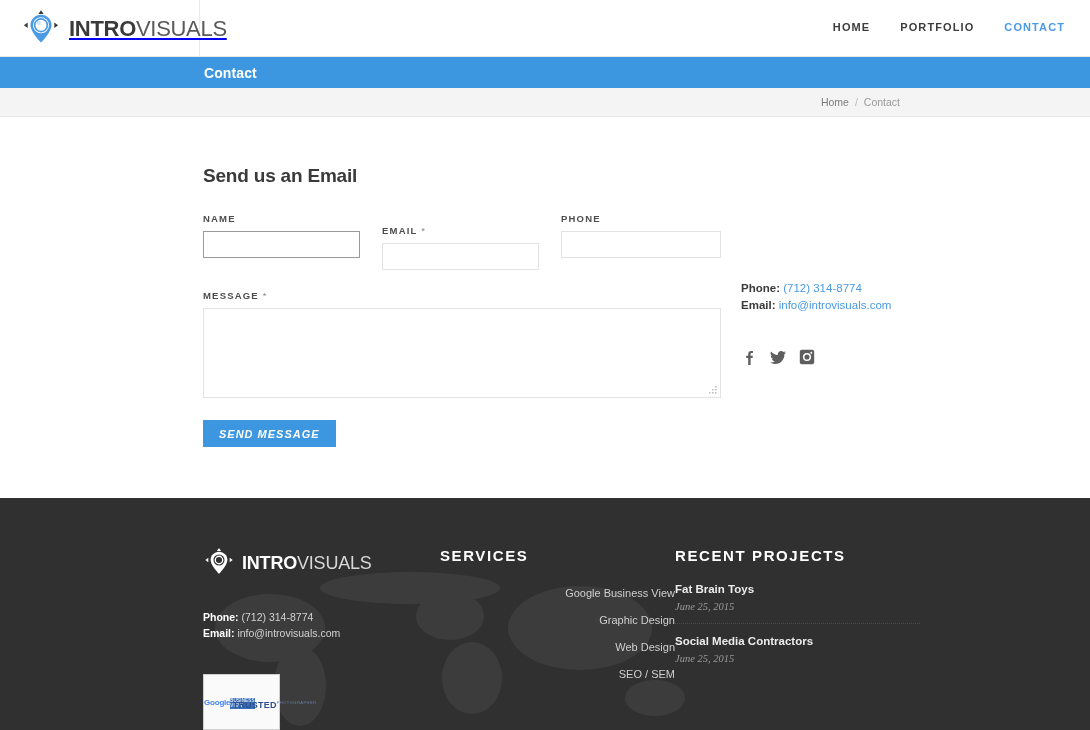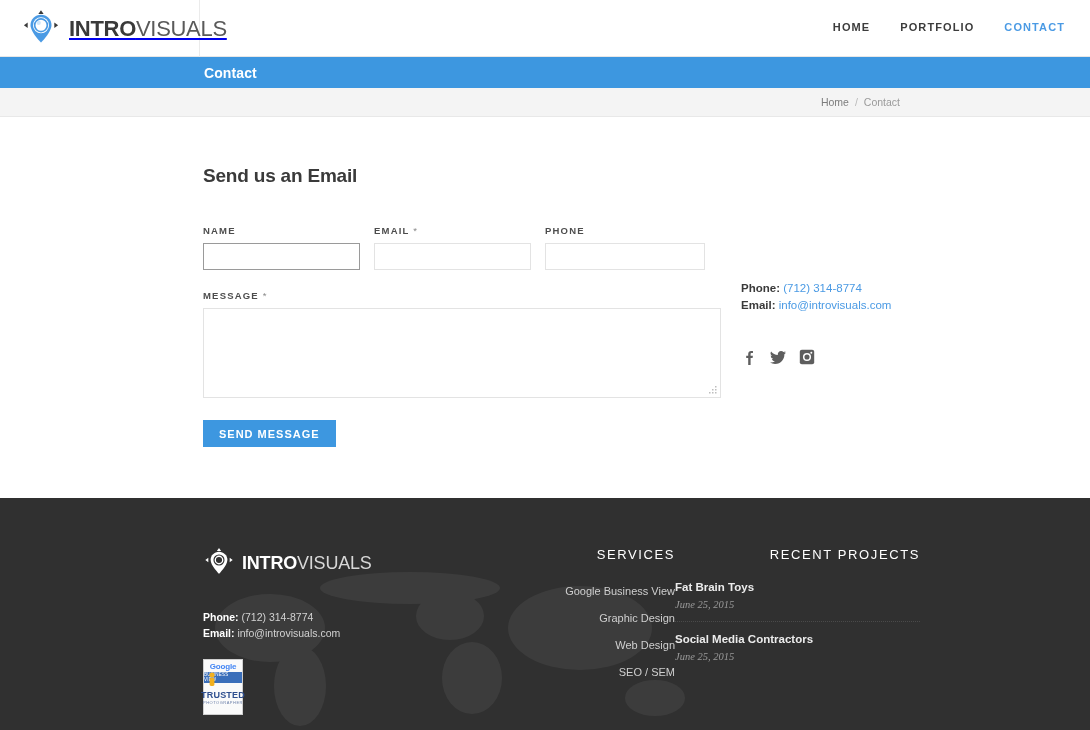--- a/index.html
+++ b/index.html
@@ -70,21 +70,21 @@
   .main {
     position: relative;
     height: 381px;
     background: #ffffff;
   }
   .form-wrap { position: absolute; left: 203px; top: 48px; width: 518px; }
   .form-title {
     font-size: 19px; font-weight: bold; color: #3a3a3a;
     letter-spacing: -0.2px; margin-bottom: 26px;
   }
-  .field-row { display: flex; gap: 14px; align-items: flex-end; }
+  .field-row { display: flex; gap: 22px; }
   .field { display: flex; flex-direction: column; }
   .field.name  { width: 157px; }
   .field.email { width: 157px; margin-top: 12px; }
   .field.phone { width: 160px; }
   .field-label {
     font-size: 9.5px; font-weight: bold; letter-spacing: 1.2px;
     color: #4d4d4d; text-transform: uppercase; margin-bottom: 7px;
   }
   .field-label .req { color: #8a8a8a; font-weight: normal; }
   .text-input {
@@ -103,20 +103,21 @@
     font-family: "Liberation Sans", sans-serif; font-size: 12px;
     color: #444; padding: 6px 7px; background: transparent;
   }
   .resize-grip { position: absolute; right: 1px; bottom: 1px; width: 12px; height: 12px; }
   .submit-btn {
     margin-top: 22px; height: 27px; padding: 0 16px;
     background: #3d97e0; color: #fff; border: 0; cursor: pointer;
     font-family: "Liberation Sans", sans-serif;
     font-size: 11px; font-weight: bold; letter-spacing: 1px;
     text-transform: uppercase;
+    font-style: italic;
   }
 
   .contact-aside { position: absolute; left: 741px; top: 163px; }
   .contact-line { font-size: 11.5px; line-height: 1.45; color: #444; }
   .contact-line .ckey { font-weight: bold; color: #3a3a3a; }
   .contact-line a { color: #4a9ae4; text-decoration: none; }
   .social-row { display: flex; gap: 13px; margin-top: 36px; }
   .social-icon {
     width: 16px; height: 16px; display: flex;
     align-items: center; justify-content: center; color: #5e5e5e;
@@ -135,39 +136,39 @@
   }
   .footer-inner { position: relative; display: flex; padding-left: 203px; padding-top: 49px; }
   .fcol-brand { width: 237px; }
   .flogo { display: flex; align-items: center; gap: 7px; }
   .flogo-mark { width: 32px; height: 32px; }
   .flogo-text { font-size: 18px; font-weight: bold; color: #ffffff; letter-spacing: -0.2px; }
   .flogo-text .lt-light { color: #d8d8d8; font-weight: normal; }
   .fcontact { margin-top: 30px; font-size: 10.5px; line-height: 1.55; color: #d2d2d2; }
   .fcontact .ckey { font-weight: bold; color: #ffffff; }
   .badge {
-    margin-top: 17px; width: 40px; height: 56px; background: #fafafa;
-    border: 1px solid #cfcfcf; display: flex; flex-direction: column;
+    margin-top: 32px; width: 77px; height: 56px; background: #fafafa;
+    border: 1px solid #cfcfcf; display: flex; flex-direction: row;
     align-items: center; justify-content: flex-start; padding-top: 2px;
   }
   .badge-google { font-size: 8px; color: #4285f4; font-weight: bold; letter-spacing: -0.2px; }
   .badge-bar {
     width: 100%; height: 11px; background: #3b6fba; color: #fff;
     font-size: 4.5px; display: flex; align-items: center; justify-content: center;
     letter-spacing: 0.2px; margin-top: 1px;
   }
   .badge-person { width: 10px; height: 14px; margin: -11px 0 0 -22px; }
   .badge-trusted { font-size: 9px; color: #2f4f8f; font-weight: bold; margin-top: 4px; letter-spacing: 0.2px; }
   .badge-photog { font-size: 4px; color: #6a7ea8; letter-spacing: 0.5px; }
 
   .fcol-services { width: 235px; }
   .fcol-projects { width: 245px; }
   .fcol-head {
-    font-size: 13px; font-weight: normal; letter-spacing: 1.6px;
-    color: #ffffff; text-transform: uppercase; margin-bottom: 19px; text-align: right;
+    font-size: 15px; font-weight: bold; letter-spacing: 1.6px;
+    color: #ffffff; text-transform: uppercase; margin-bottom: 19px;
   }
   .svc-list { list-style: none; padding-left: 12px; text-align: right; }
   .svc-list li { margin-bottom: 9px; }
   .svc-list a { font-size: 11px; color: #cfcfcf; text-decoration: none; }
 
   .proj-item { padding-bottom: 11px; margin-bottom: 11px; border-bottom: 1px dotted #4a4a4a; }
   .proj-item.last { border-bottom: 0; }
   .proj-title { font-size: 11.5px; font-weight: bold; color: #ececec; margin-bottom: 6px; }
   .proj-date { font-family: "Liberation Serif", serif; font-style: italic; font-size: 10.5px; color: #9a9a9a; }
 </style>

